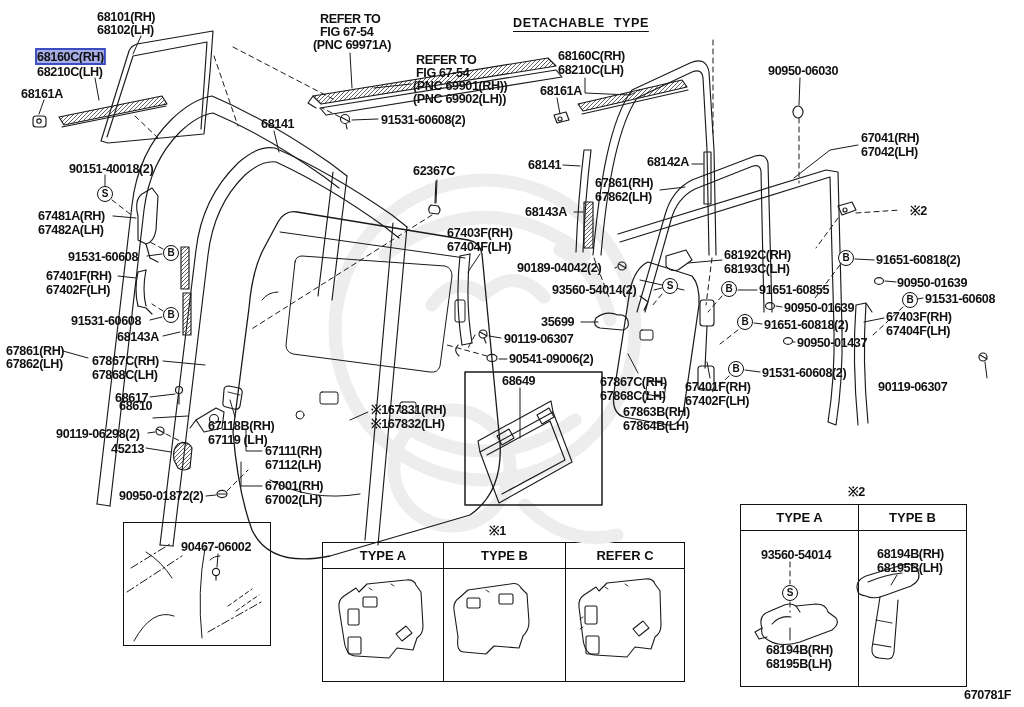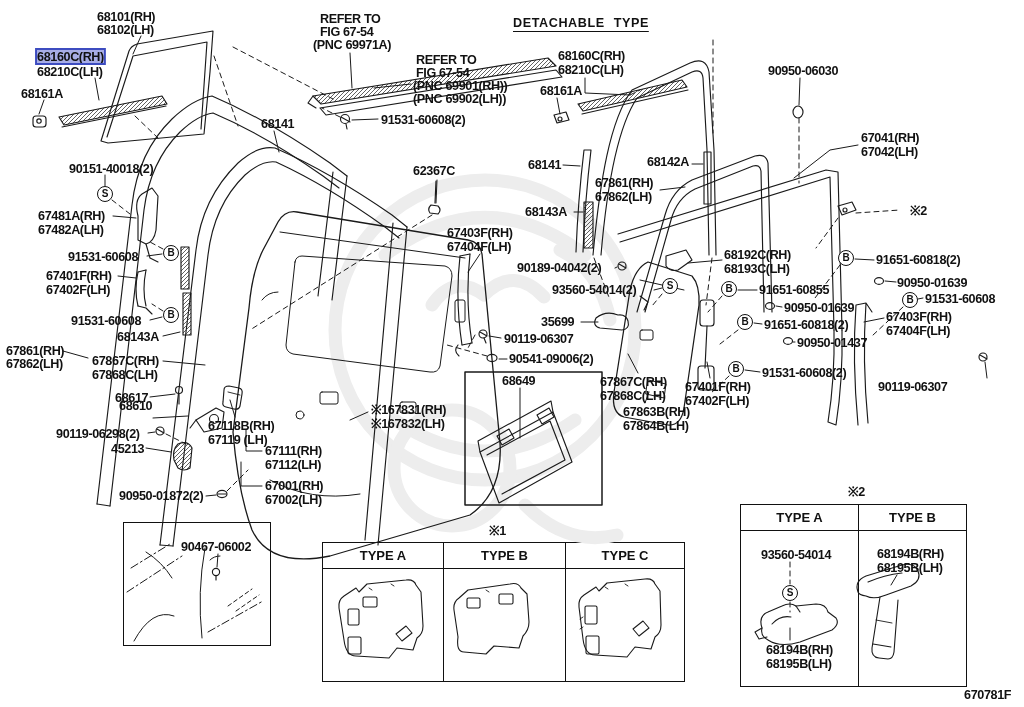--- a/index.html
+++ b/index.html
@@ -26,21 +26,21 @@
 <div id="stage">
 
   <div class="tbl" style="left:322px;top:542px;width:361px;height:138px;">
     <div class="col" style="width:120px;">
       <div class="hd">TYPE A</div>
     </div>
     <div class="col" style="width:121px;">
       <div class="hd">TYPE B</div>
     </div>
     <div class="col" style="flex:1;">
-      <div class="hd">TYPE C</div>
+      <div class="hd">REFER C</div>
     </div>
   </div>
 
   <div class="tbl" style="left:740px;top:504px;width:225px;height:181px;">
     <div class="col" style="width:117px;">
       <div class="hd">TYPE A</div>
     </div>
     <div class="col" style="flex:1;">
       <div class="hd">TYPE B</div>
     </div>

